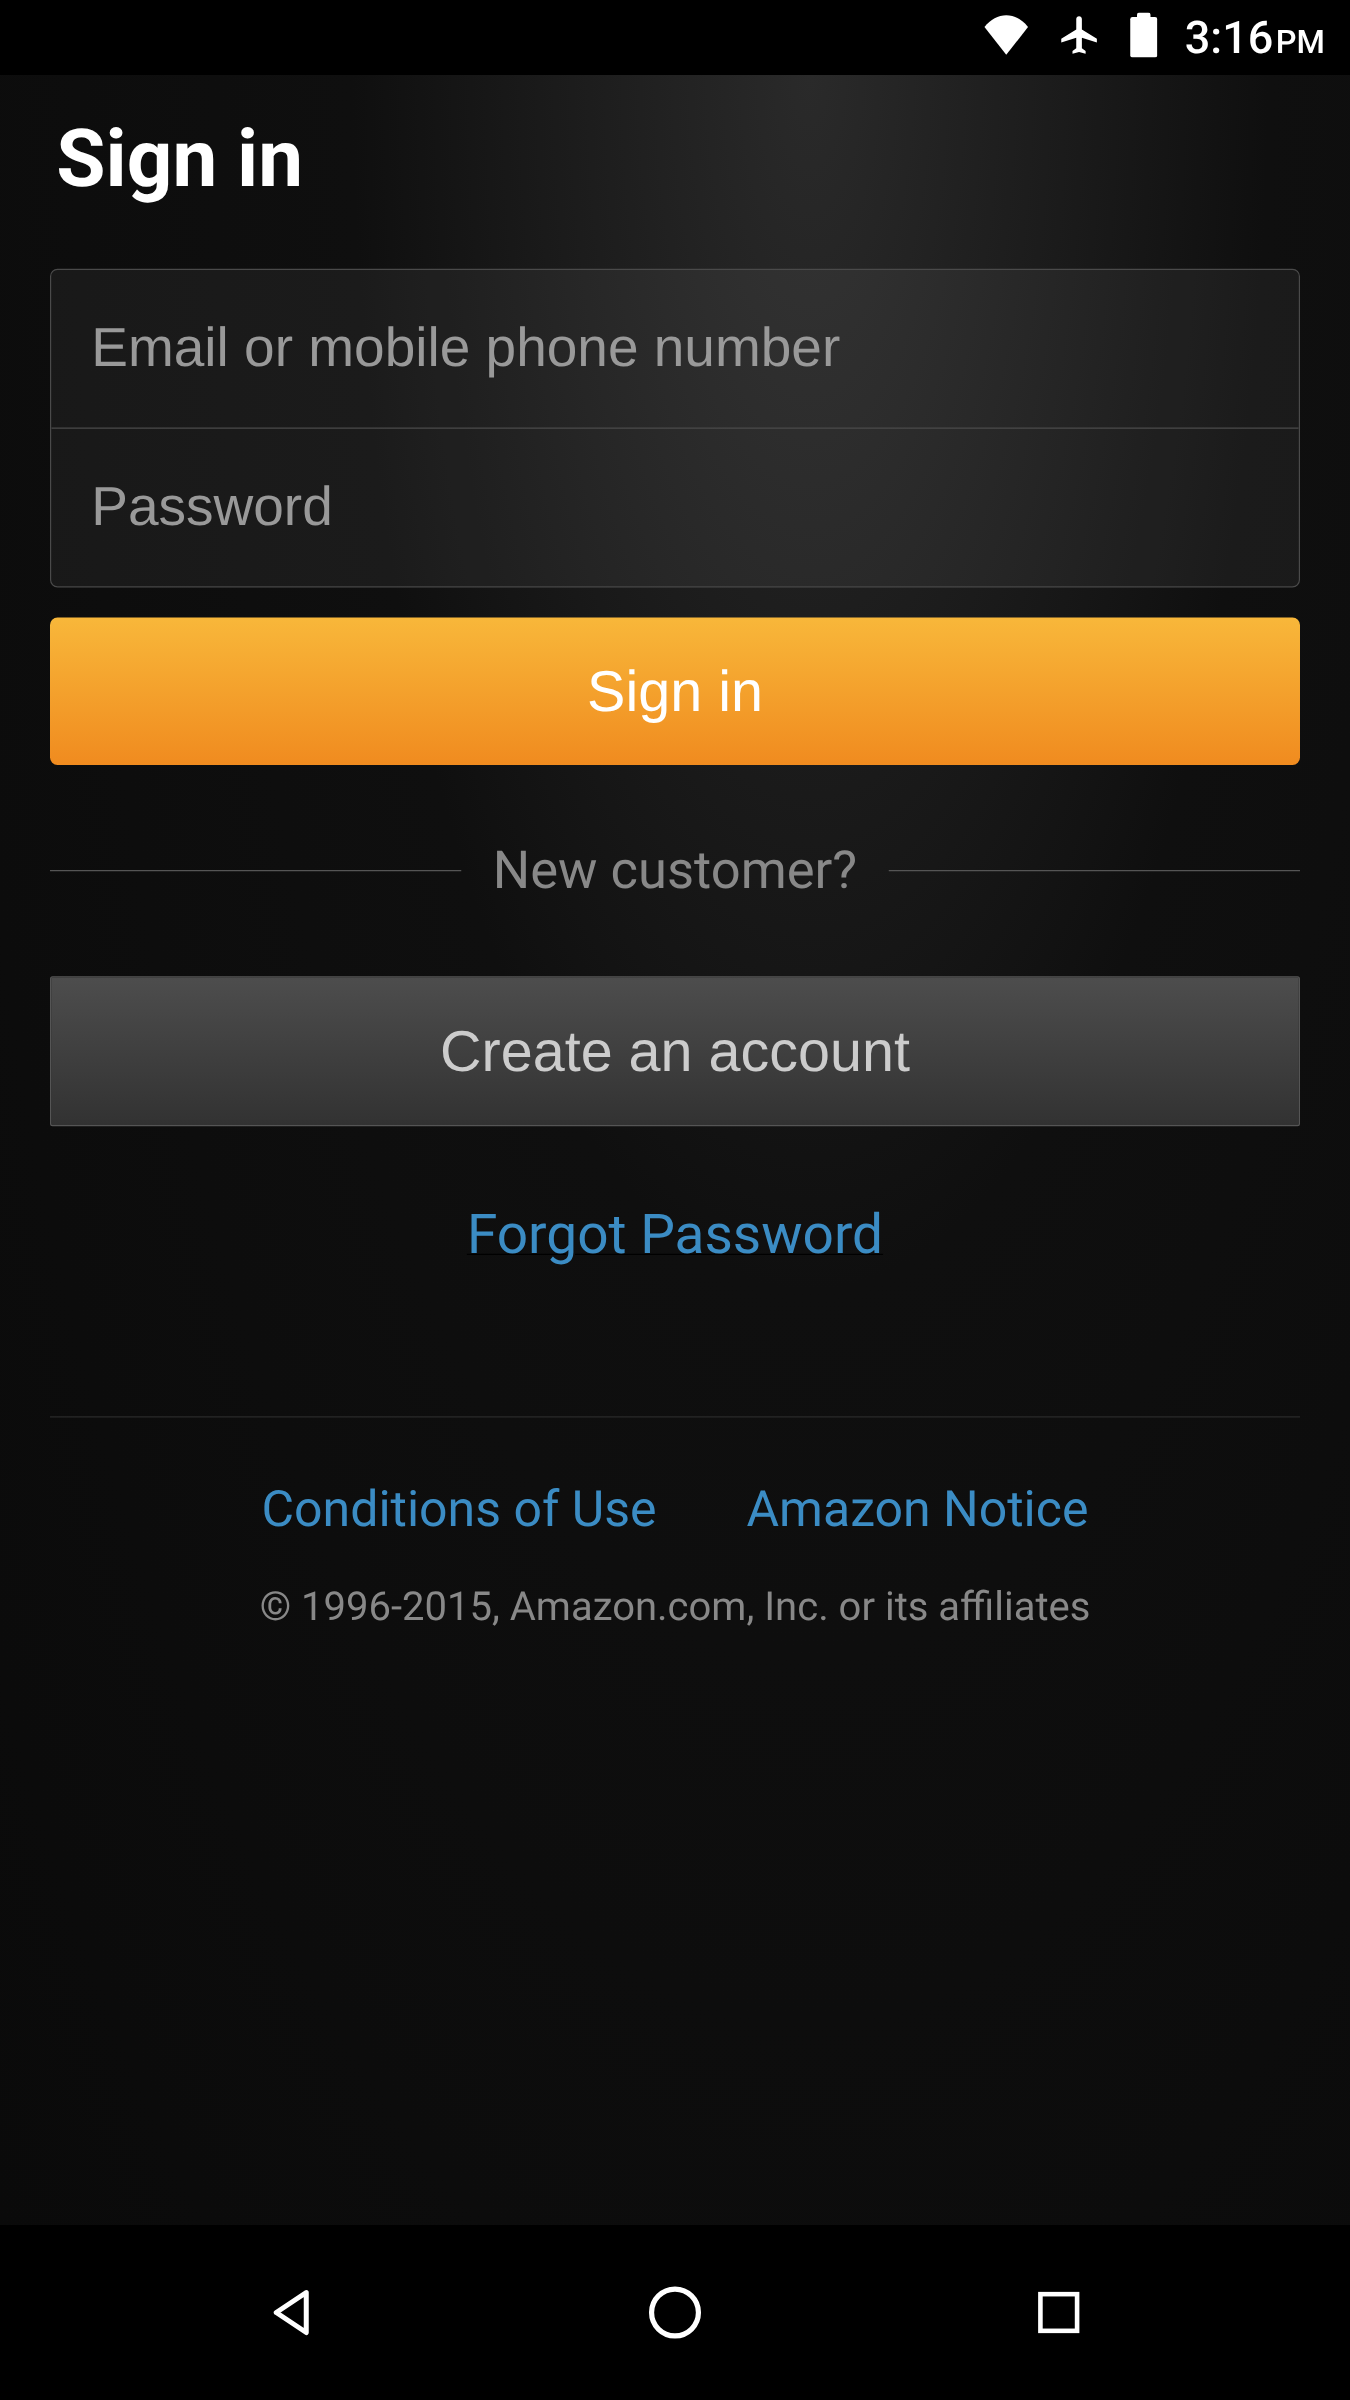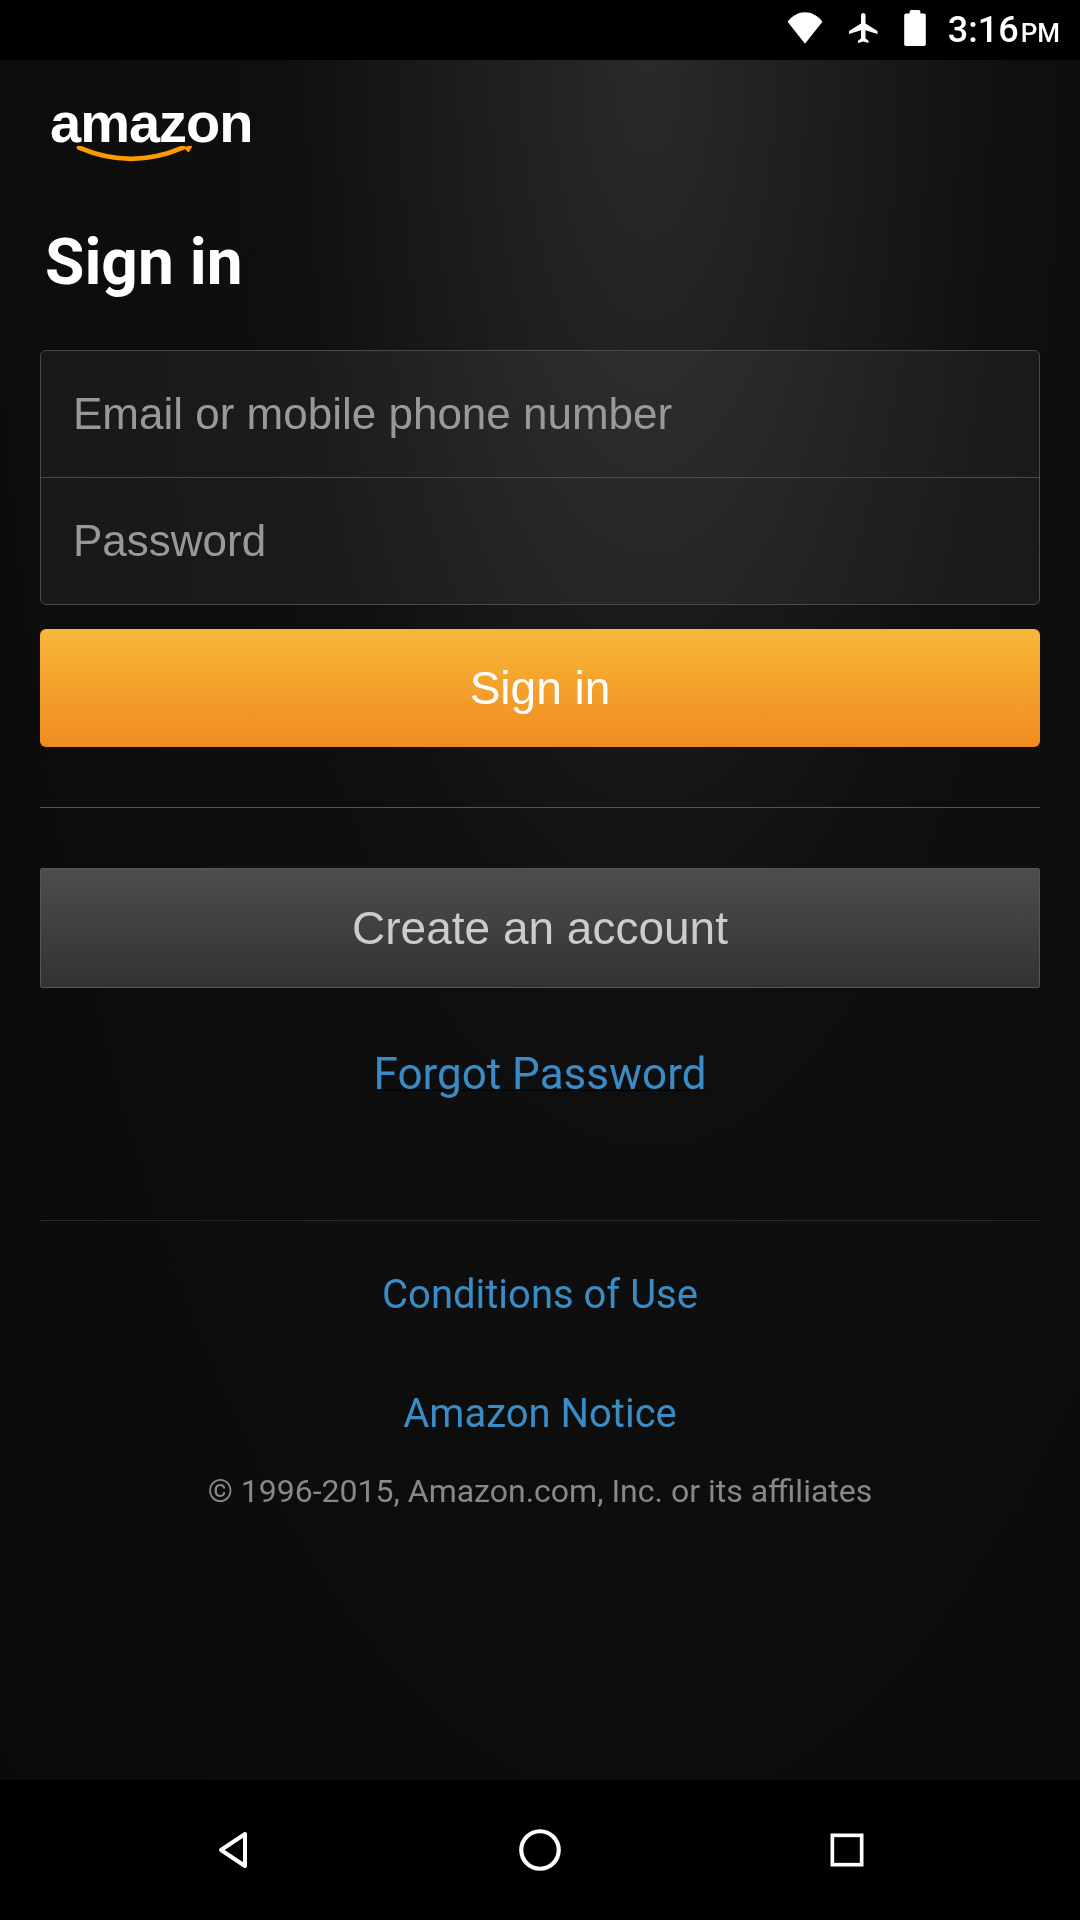--- a/index.html
+++ b/index.html
@@ -162,21 +162,20 @@
       text-align: center;
       border-top: 1px solid #2a2a2a;
       padding-top: 50px;
     }
     
     .footer-links {
       display: flex;
       justify-content: center;
       gap: 72px;
       margin-bottom: 35px;
-      flex-direction: column;
     }
     
     .footer-links a {
       color: #3b8cc4;
       font-size: 40px;
       text-decoration: none;
     }
     
     .copyright {
       color: #888;
@@ -225,39 +224,33 @@
       <rect x="3" y="0" width="6" height="3" rx="1"></rect>
     </svg>
   </span>
   <span class="time">
     <span>3:16</span><span class="time-period">PM</span>
   </span>
 </div>
 
 <div class="content">
   
-  <div class="logo-area">
-    <div class="amazon-logo-text">amazon</div>
-    <svg class="amazon-smile" viewBox="0 0 150 25">
-      <path d="M5 2 Q 70 30 135 2" stroke="#FF9900" stroke-width="6" fill="none" stroke-linecap="round"></path>
-      <path d="M135 2 L 148 -2 L 142 8 Z" fill="#FF9900"></path>
-    </svg>
-  </div>
   
   <h1 class="page-title">Sign in</h1>
   
   <div class="input-group">
     <input type="text" class="input-field" placeholder="Email or mobile phone number" style="">
     <input type="password" class="input-field" placeholder="Password" style="">
   </div>
   
   <button class="signin-button">Sign in</button>
   
   <div class="divider-row">
     <div class="divider-line"></div>
+    <span class="divider-text">New customer?</span>
     <div class="divider-line"></div>
   </div>
   
   <button class="create-account-button">Create an account</button>
   
   <div class="forgot-password">
     <a href="#">Forgot Password</a>
   </div>
   
   <div class="footer">

